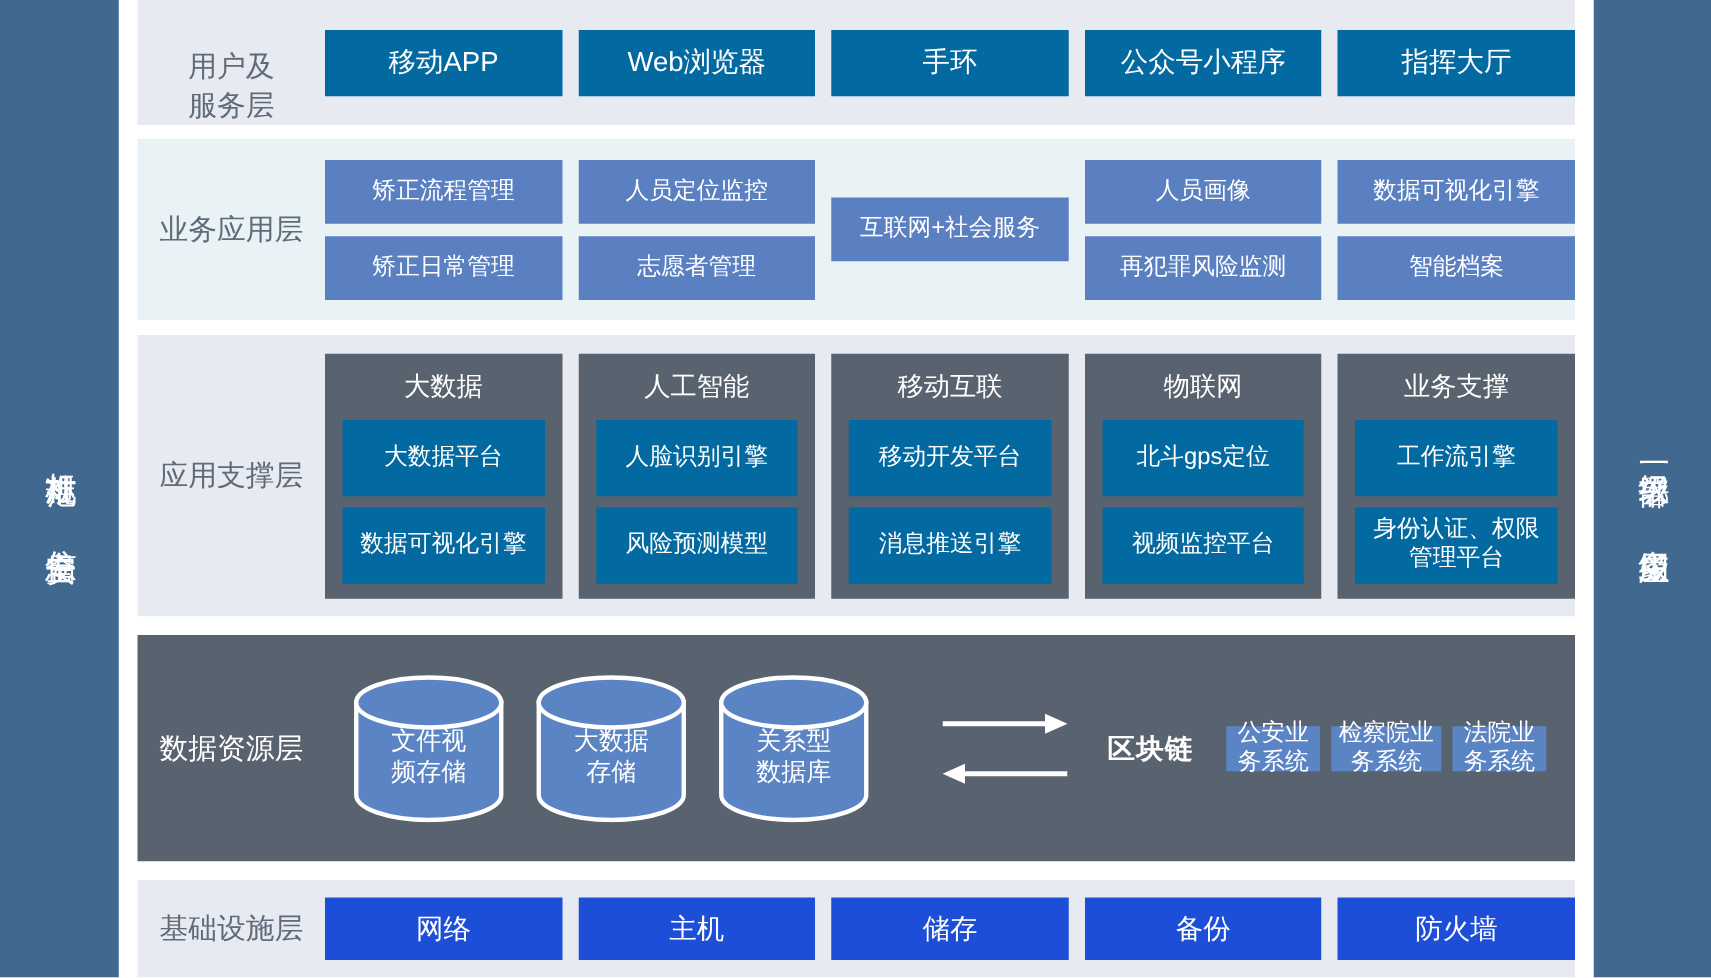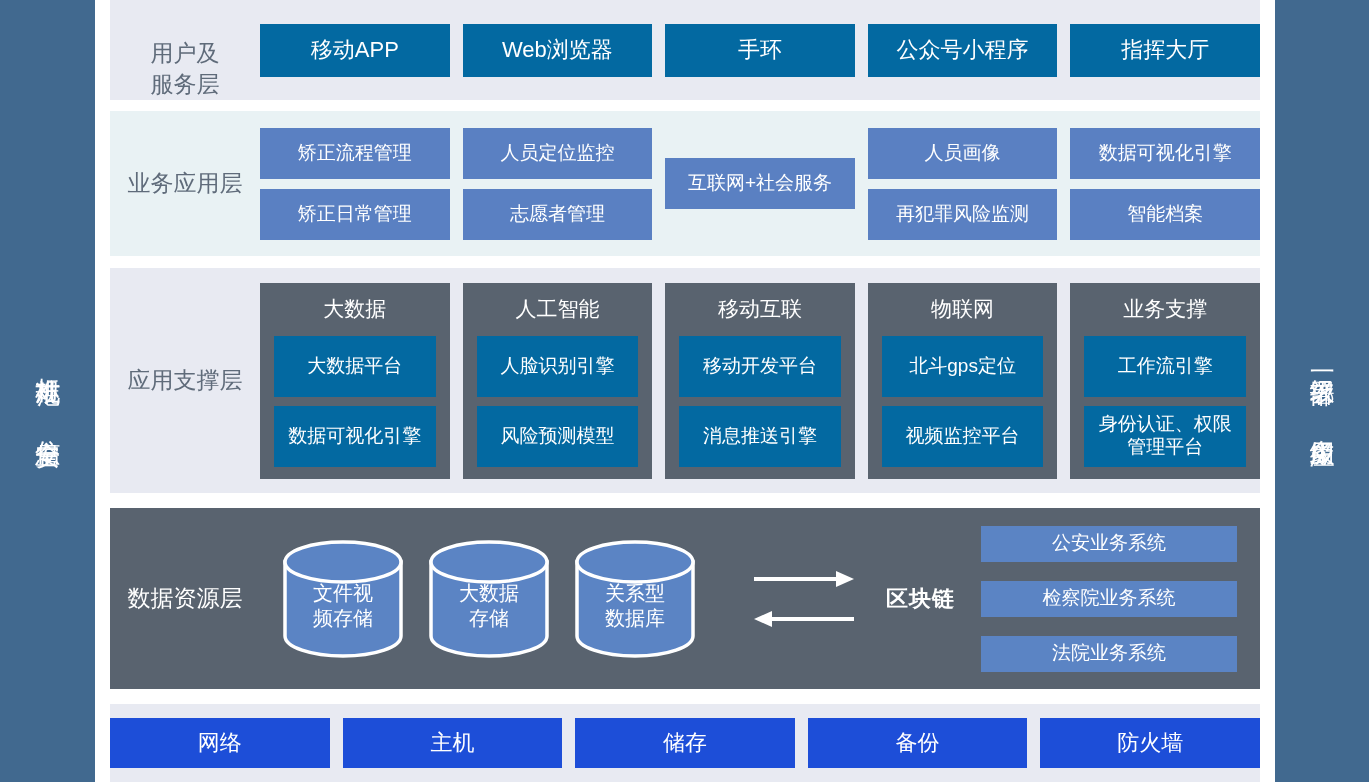--- a/index.html
+++ b/index.html
@@ -103,21 +103,21 @@
     color: #ffffff; font-size: 20px; line-height: 1.25;
     text-align: center; white-space: pre-line;
     padding-top: 14px;
   }
 
   .arrows { width: 120px; display: flex; flex-direction: column; gap: 22px; }
   .chain-label {
     color: #ffffff; font-size: 22px; font-weight: bold;
     letter-spacing: 1px; white-space: nowrap;
   }
-  .extsys { display: flex; flex-direction: column; gap: 19px; width: 256px; }
+  .extsys { display: flex; flex-direction: row; gap: 9px; width: 256px; }
   .extsys .box { height: 36px; font-size: 19px; }
 
   
   #band5 { top: 704px; height: 78px; }
   #band5 .box { height: 50px; font-size: 22px; }
 </style>
 </head>
 <body>
 
 <div id="root">
@@ -276,20 +276,21 @@
           <div class="box box-ind">公安业务系统</div>
           <div class="box box-ind">检察院业务系统</div>
           <div class="box box-ind">法院业务系统</div>
         </div>
 
       </div>
     </div>
   </div>
 
   <div class="band band-lav" id="band5">
+    <div class="layer-label">基础设施层</div>
     <div class="band-body">
       <div class="rowflex">
         <div class="cell">
             <div class="box box-navy">网络</div>
           </div>
         <div class="cell">
             <div class="box box-navy">主机</div>
           </div>
         <div class="cell">
             <div class="box box-navy">储存</div>

